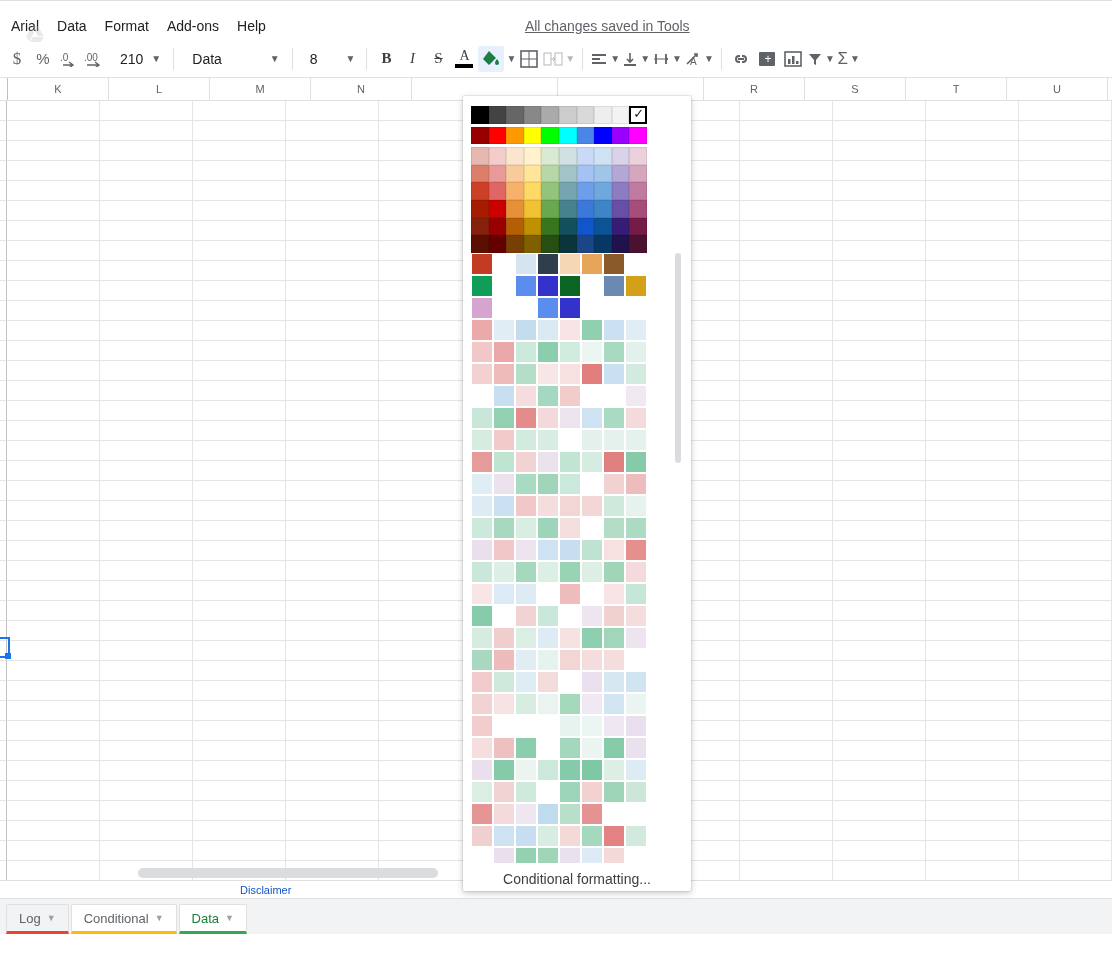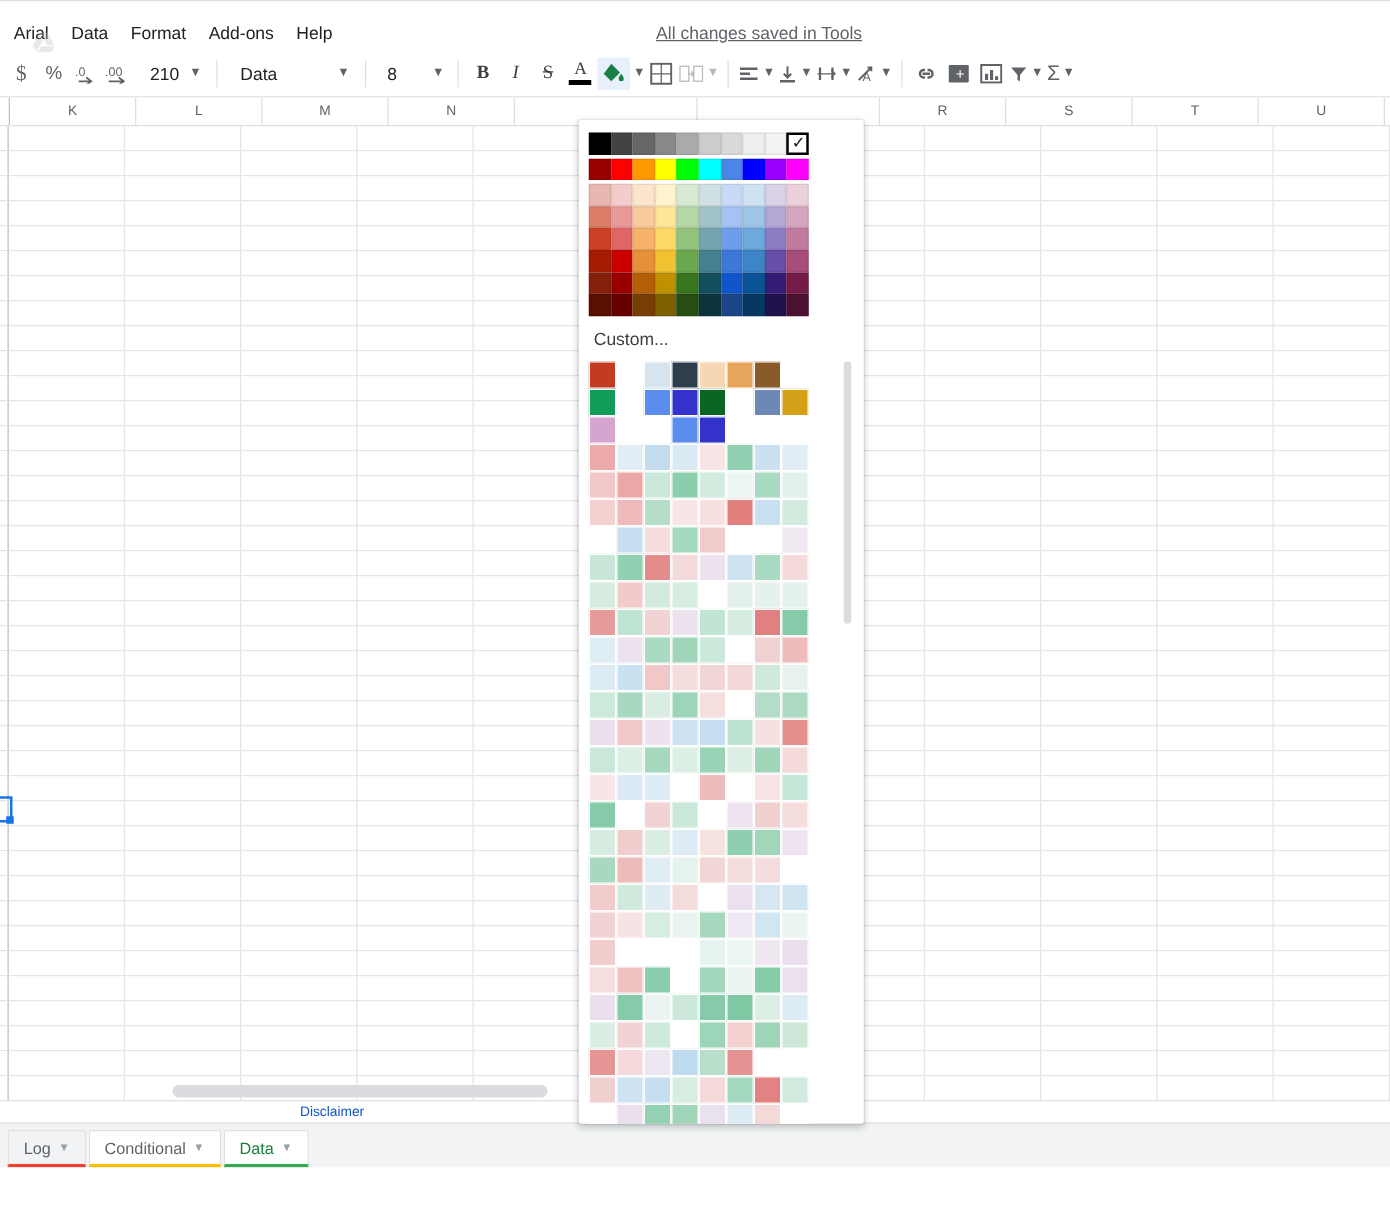--- a/index.html
+++ b/index.html
@@ -846,21 +846,20 @@
       <div class="sw" style="background:#660000"></div>
       <div class="sw" style="background:#783f04"></div>
       <div class="sw" style="background:#7f6000"></div>
       <div class="sw" style="background:#274e13"></div>
       <div class="sw" style="background:#0c343d"></div>
       <div class="sw" style="background:#1c4587"></div>
       <div class="sw" style="background:#073763"></div>
       <div class="sw" style="background:#20124d"></div>
       <div class="sw" style="background:#4c1130"></div>
     </div>
-  <div class="pv-custom">Custom...</div>
 
   <div class="pv-scrollwrap">
     <div class="custom-grid" id="custom-grid">
         <div class="cs" style="background:#c23b22"></div>
         <div class="cs" style="background:#ffffff"></div>
         <div class="cs" style="background:#d6e4f0"></div>
         <div class="cs" style="background:#2f3e4d"></div>
         <div class="cs" style="background:#f5d7b3"></div>
         <div class="cs" style="background:#e7a55b"></div>
         <div class="cs" style="background:#8a5a28"></div>
@@ -1079,20 +1078,21 @@
         <div class="cs" style="background:#a1d5ba"></div>
         <div class="cs" style="background:#eae1ee"></div>
         <div class="cs" style="background:#ddecf4"></div>
         <div class="cs" style="background:#f4d9d9"></div>
         <div class="cs" style="background:#ffffff"></div>
       </div>
     <div class="pv-scrollbar">
         <div class="pv-scroll-thumb"></div>
       </div>
   </div>
+  <div class="pv-cond">Conditional formatting...</div>
 </div>
 
 <div class="quote-bar">
   <a>Disclaimer</a>
 </div>
 
 <div class="tabs-bar" id="tabs-bar">
     <div class="tab red">
       <span>Log</span>
       <span class="tri">▼</span>

